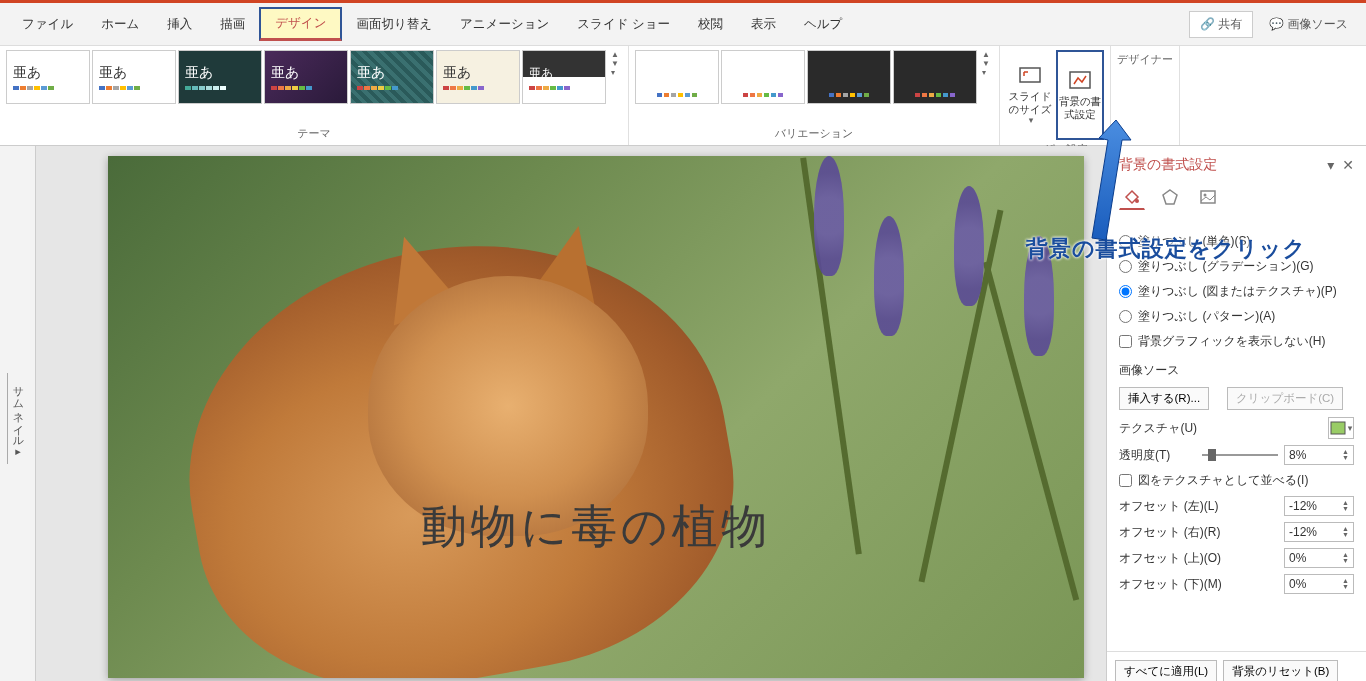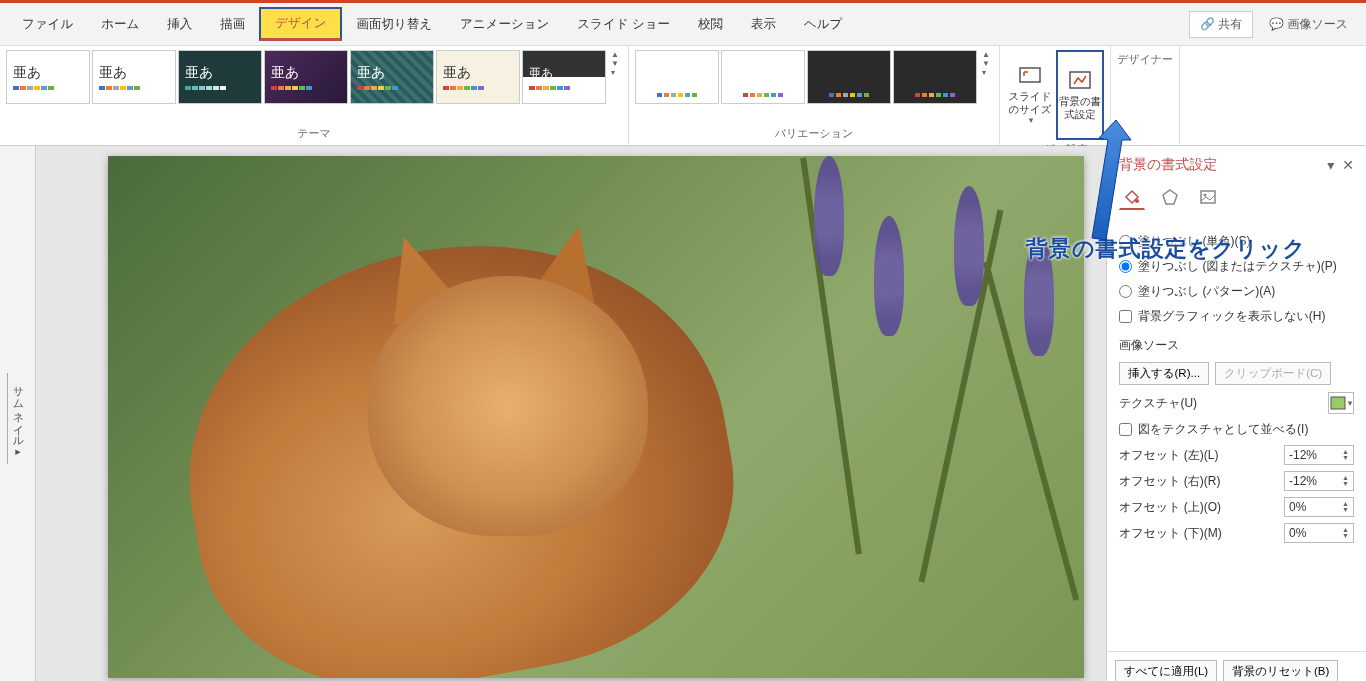--- a/index.html
+++ b/index.html
@@ -1,20 +1,20 @@
 <!DOCTYPE html>
 <html><head>
 <meta charset="utf-8">
 <style>
 * { box-sizing: border-box; margin: 0; padding: 0; }
 body { font-family: "Yu Gothic UI", "Meiryo", sans-serif; font-size: 12px; background: #f3f3f3; color: #333; width: 1366px; height: 681px; overflow: hidden; position: relative; }
 .titlebar-accent { height: 3px; background: #d04423; }
 .menu-bar { display: flex; align-items: center; padding: 4px 8px; border-bottom: 1px solid #ddd; background: #f3f3f3; }
 .menu-item { padding: 6px 14px; cursor: pointer; font-size: 12.5px; }
-.menu-item.active { border: 2px solid #2f5597; background: #fde047; color: #c0504d; font-weight: 500; border-bottom: 3px solid #c0504d; }
+.menu-item.active { border: 2px solid #2f5597; background: #fef9c3; color: #c0504d; font-weight: 500; border-bottom: 3px solid #c0504d; }
 .spacer { flex: 1; }
 .share-btn { padding: 4px 10px; border: 1px solid #ccc; background: #fff; margin-right: 6px; font-size: 12px; color: #555; }
 .comment-btn { padding: 4px 10px; font-size: 12px; color: #555; }
 .ribbon { display: flex; border-bottom: 1px solid #ccc; background: #fff; height: 100px; }
 .ribbon-group { border-right: 1px solid #e0e0e0; padding: 4px 6px; display: flex; flex-direction: column; }
 .ribbon-group-content { flex: 1; display: flex; align-items: flex-start; gap: 2px; }
 .ribbon-group-label { text-align: center; font-size: 11px; color: #666; padding-top: 2px; }
 .theme-thumb { width: 84px; height: 54px; border: 1px solid #ccc; display: flex; flex-direction: column; justify-content: center; align-items: flex-start; padding: 4px 6px; cursor: pointer; position: relative; }
 .theme-thumb .tt-text { font-size: 14px; }
 .theme-thumb .tt-bar { display: flex; gap: 1px; margin-top: 4px; }
@@ -50,21 +50,21 @@
 .panel-header .pclose { cursor: pointer; font-size: 14px; color: #666; margin-left: 8px; }
 .panel-tabs { display: flex; gap: 12px; padding: 4px 12px 10px; }
 .panel-tab { width: 26px; height: 26px; border: 1px solid transparent; display: flex; align-items: center; justify-content: center; cursor: pointer; }
 .panel-tab.active { border-bottom: 2px solid #c0504d; }
 .panel-body { padding: 0 12px 12px; overflow-y: auto; flex: 1; margin-top: 9px; }
 .radio-row { display: flex; align-items: center; padding: 4px 0; gap: 6px; }
 .radio-row input { margin: 0; }
 .section-label { padding: 8px 0 4px; color: #333; }
 .btn-small { border: 1px solid #bbb; background: #fafafa; padding: 3px 8px; font-size: 11.5px; cursor: pointer; }
 .btn-small.disabled { color: #aaa; }
-.row-inline { display: flex; align-items: center; gap: 6px; padding: 4px 0; }
+.row-inline { display: flex; align-items: center; gap: 18px; padding: 4px 0; }
 .spinner-row { display: flex; align-items: center; padding: 3px 0; gap: 6px; }
 .spinner-row label { flex: 1; }
 .spinner { border: 1px solid #bbb; width: 70px; padding: 2px 4px; text-align: right; display:flex; align-items:center; justify-content:space-between; }
 .spinner .sp-arrows { font-size: 7px; line-height: 6px; color: #666; margin-left: 4px; }
 .slider-track { flex: 1; height: 2px; background: #999; position: relative; }
 .slider-thumb { position: absolute; width: 8px; height: 12px; background: #666; top: -5px; left: 8%; }
 .panel-footer { border-top: 1px solid #ddd; padding: 8px; display: flex; gap: 6px; }
 .annotation { position: absolute; color: #1a4d9d; font-size: 22px; font-weight: 600; right: 60px; top: 234px; text-shadow: 0 0 3px #fff, 0 0 3px #fff; letter-spacing: 0.05em; pointer-events: none; }
 .arrow-anno { position: absolute; right: 220px; top: 110px; pointer-events: none; }
 .texture-btn { width: 26px; height: 22px; border: 1px solid #bbb; display: inline-flex; align-items: center; justify-content: center; }
@@ -267,20 +267,21 @@
           <div class="lavender lav3"></div>
         <div class="lav-flower lf1"></div>
           <div class="lav-flower lf2"></div>
           <div class="lav-flower lf3"></div>
           <div class="lav-flower lf4"></div>
         <div class="cat-body"></div>
           <div class="cat-ear1"></div>
           <div class="cat-ear2"></div>
           <div class="cat-head"></div>
       </div>
+      <div class="slide-title">動物に毒の植物</div>
     </div>
   </div>
 
   <div class="side-panel">
     <div class="panel-header">
       <span class="panel-title">背景の書式設定</span>
       <span class="pclose">▾</span>
       <span class="pclose">✕</span>
     </div>
     <div class="panel-tabs">
@@ -302,20 +303,24 @@
             <path d="M2 13 L7 9 L11 12 L16 7" stroke="#888" fill="none"></path>
           </svg>
         </div>
     </div>
     <div class="panel-body">
       <div class="radio-row">
           <input type="radio" name="fill" style="">
           <label>塗りつぶし (単色)(S)</label>
         </div>
       <div class="radio-row">
+          <input type="radio" name="fill" style="">
+          <label>塗りつぶし (グラデーション)(G)</label>
+        </div>
+      <div class="radio-row">
           <input type="radio" name="fill" checked="" style="">
           <label>塗りつぶし (図またはテクスチャ)(P)</label>
         </div>
       <div class="radio-row">
           <input type="radio" name="fill" style="">
           <label>塗りつぶし (パターン)(A)</label>
         </div>
       <div class="radio-row">
           <input type="checkbox" style="">
           <label>背景グラフィックを表示しない(H)</label>
@@ -330,20 +335,30 @@
       <div class="spinner-row">
         <label>テクスチャ(U)</label>
         <div class="texture-btn">
             <svg width="16" height="14">
               <rect x="1" y="1" width="14" height="12" fill="#9c6" stroke="#555"></rect>
             </svg>
             <span class="dropdown-caret">▾</span>
           </div>
       </div>
 
+      <div class="spinner-row">
+        <label>透明度(T)</label>
+        <div class="slider-track">
+            <div class="slider-thumb"></div>
+          </div>
+        <div class="spinner">
+            <span>8%</span>
+            <span class="sp-arrows">▲<br>▼</span>
+          </div>
+      </div>
 
       <div class="radio-row">
           <input type="checkbox" style="">
           <label>図をテクスチャとして並べる(I)</label>
         </div>
 
       <div class="spinner-row">
           <label>オフセット (左)(L)</label>
           <div class="spinner">
             <span>-12%</span>

